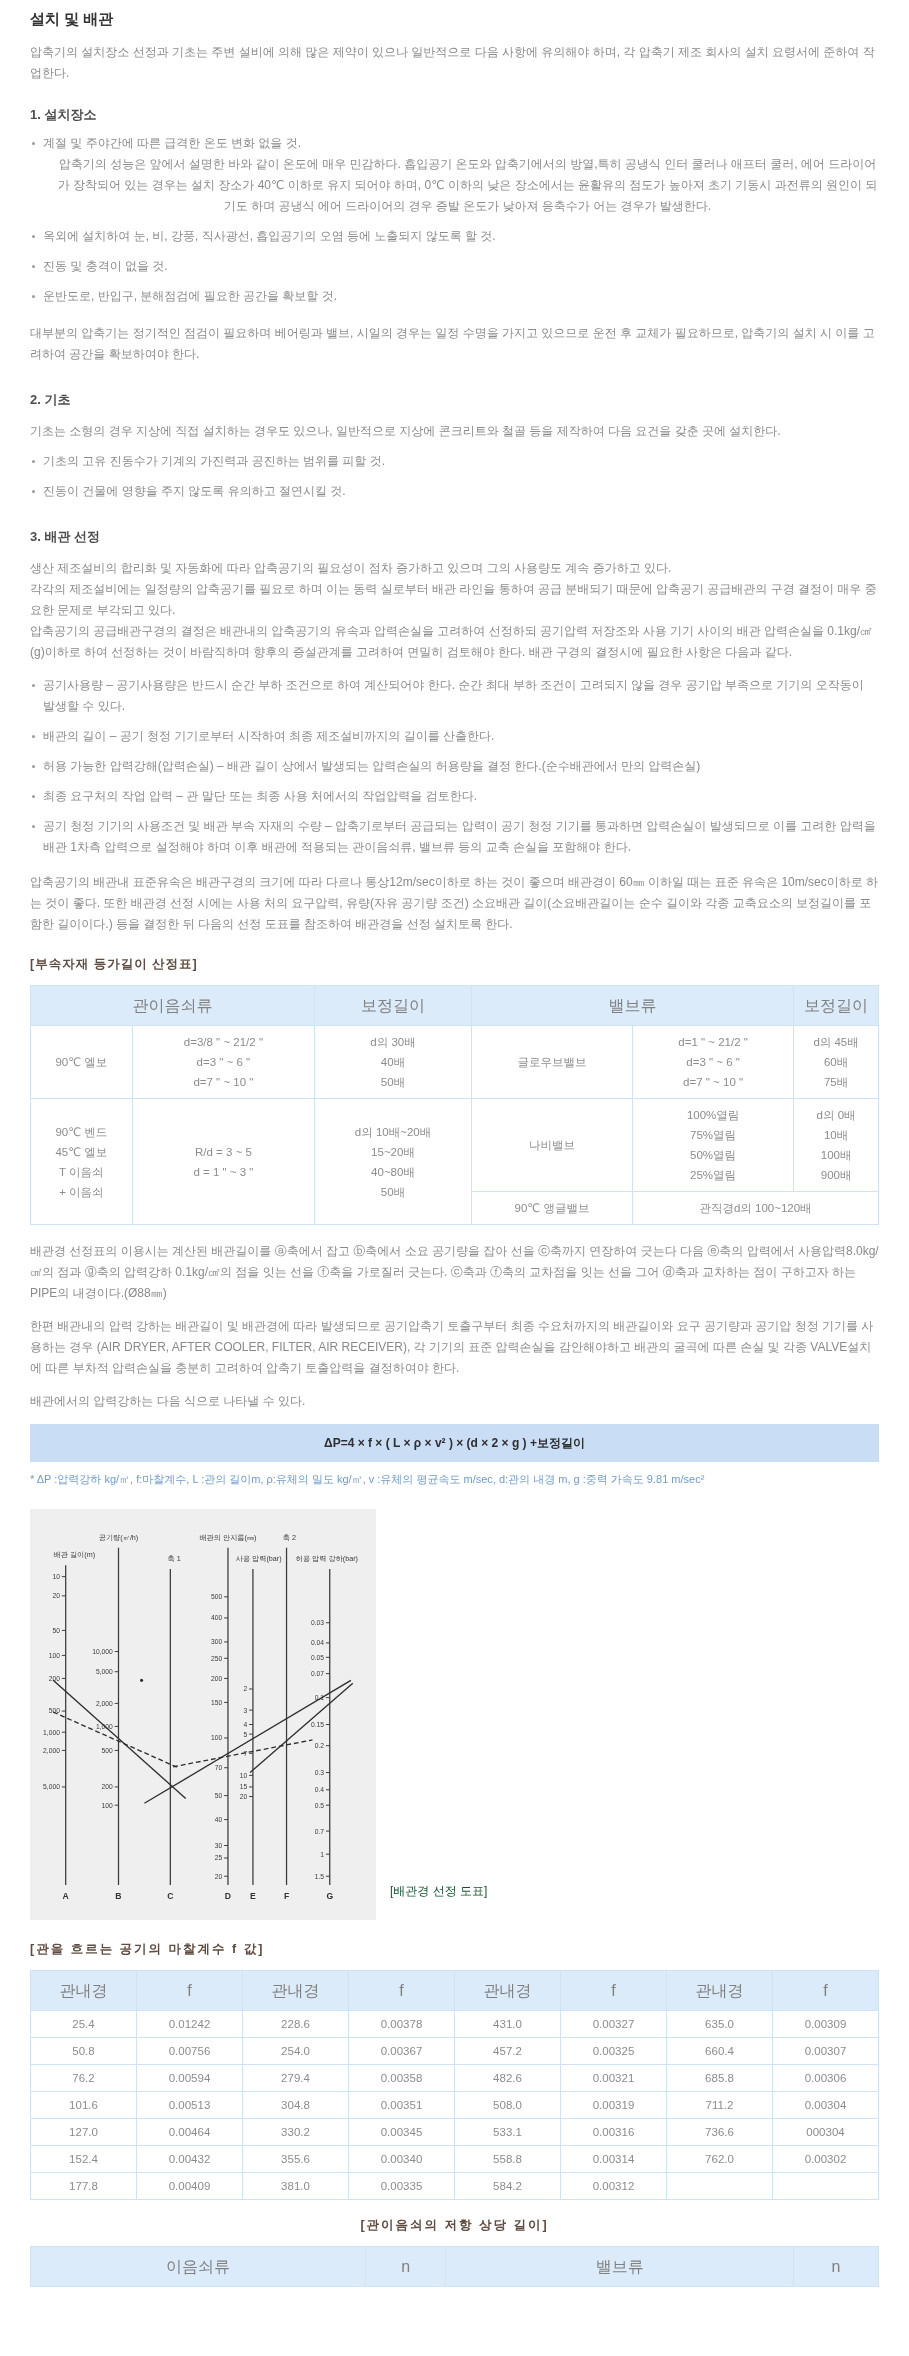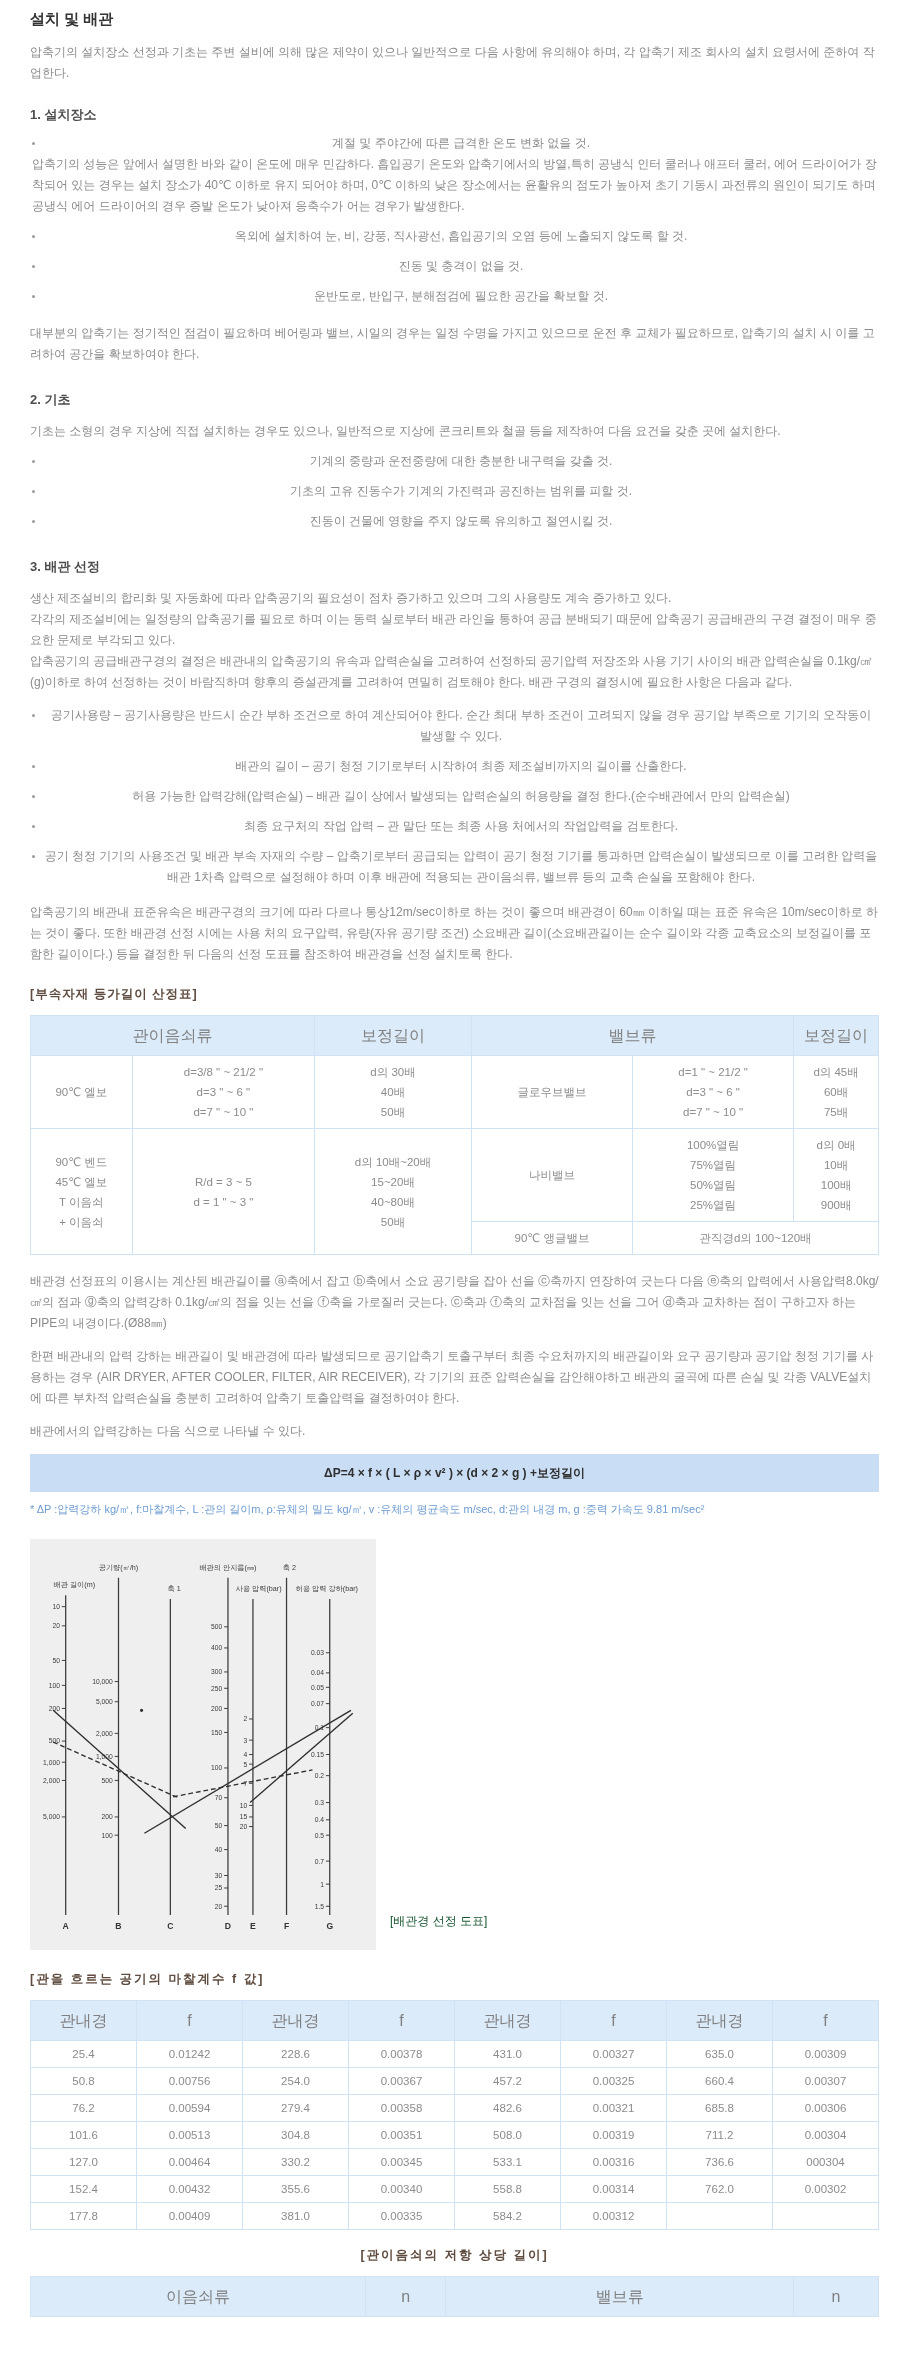--- a/index.html
+++ b/index.html
@@ -8,22 +8,22 @@
     padding:8px 30px 0 30px;background:#fff;
     font-family:"Liberation Sans","DejaVu Sans",sans-serif;
     color:#8a8a8a;font-size:12px;line-height:21px;
   }
   .doc-title{font-size:15px;font-weight:bold;color:#333;line-height:22px;}
   .blue-heading{margin-top:18px;font-size:13px;font-weight:bold;color:#2e7ad1;line-height:18px;}
   .para{margin-top:12px;}
   .sec-heading{margin-top:22px;font-size:13px;font-weight:bold;color:#4d4d4d;line-height:18px;}
   .bullet{display:flex;margin-top:9px;}
   .bullet .dot{flex:none;width:3px;height:3px;border-radius:50%;background:#9a9a9a;margin:9px 8px 0 2px;}
-  .bullet .bt{flex:1;text-align:center;}
-  .bullet-cont{margin-left:2px;}
+  .bullet .bt{flex:1;}
+  .bullet-cont{margin-left:26px;text-align:center;}
   .tbl-title{margin-top:20px;font-size:12.5px;font-weight:bold;color:#5f4b3f;letter-spacing:1px;line-height:18px;}
   .tbl-title.spaced{letter-spacing:2px;}
   table.data{width:100%;border-collapse:collapse;margin-top:12px;border:1px solid #a9c9e9;}
   table.data th{background:#dcebfa;color:#808080;font-weight:normal;font-size:16px;padding:9px 2px;border:1px solid #cfe3f5;}
   table.data td{color:#8c8c8c;font-size:11.5px;text-align:center;padding:6px 2px;border:1px solid #cfe3f5;line-height:20px;}
   table.data.tight td{padding:3px 2px;line-height:20px;}
   .formula-box{margin-top:12px;background:#c9ddf4;text-align:center;padding:11px 16px;color:#2f2f2f;font-weight:bold;font-size:12px;line-height:16px;}
   .footnote{margin-top:9px;color:#6d9bd0;font-size:11px;line-height:16px;}
   .chart-row{margin-top:22px;display:flex;align-items:flex-end;}
   .chart-box{background:#efefef;padding:6px 4px 2px 4px;}
@@ -53,24 +53,20 @@
     <span class="bt">진동 및 충격이 없을 것.</span>
   </div>
   <div class="bullet">
     <span class="dot"></span>
     <span class="bt">운반도로, 반입구, 분해점검에 필요한 공간을 확보할 것.</span>
   </div>
   <div class="para" style="margin-top:16px;">대부분의 압축기는 정기적인 점검이 필요하며 베어링과 밸브, 시일의 경우는 일정 수명을 가지고 있으므로 운전 후 교체가 필요하므로, 압축기의 설치 시 이를 고려하여 공간을 확보하여야 한다.</div>
 
   <div class="sec-heading" style="margin-top:26px;">2. 기초</div>
   <div class="para">기초는 소형의 경우 지상에 직접 설치하는 경우도 있으나, 일반적으로 지상에 콘크리트와 철골 등을 제작하여 다음 요건을 갖춘 곳에 설치한다.</div>
-  <div class="bullet">
-    <span class="dot"></span>
-    <span class="bt">기계의 중량과 운전중량에 대한 충분한 내구력을 갖출 것.</span>
-  </div>
   <div class="bullet">
     <span class="dot"></span>
     <span class="bt">기초의 고유 진동수가 기계의 가진력과 공진하는 범위를 피할 것.</span>
   </div>
   <div class="bullet">
     <span class="dot"></span>
     <span class="bt">진동이 건물에 영향을 주지 않도록 유의하고 절연시킬 것.</span>
   </div>
 
   <div class="sec-heading" style="margin-top:26px;">3. 배관 선정</div>

